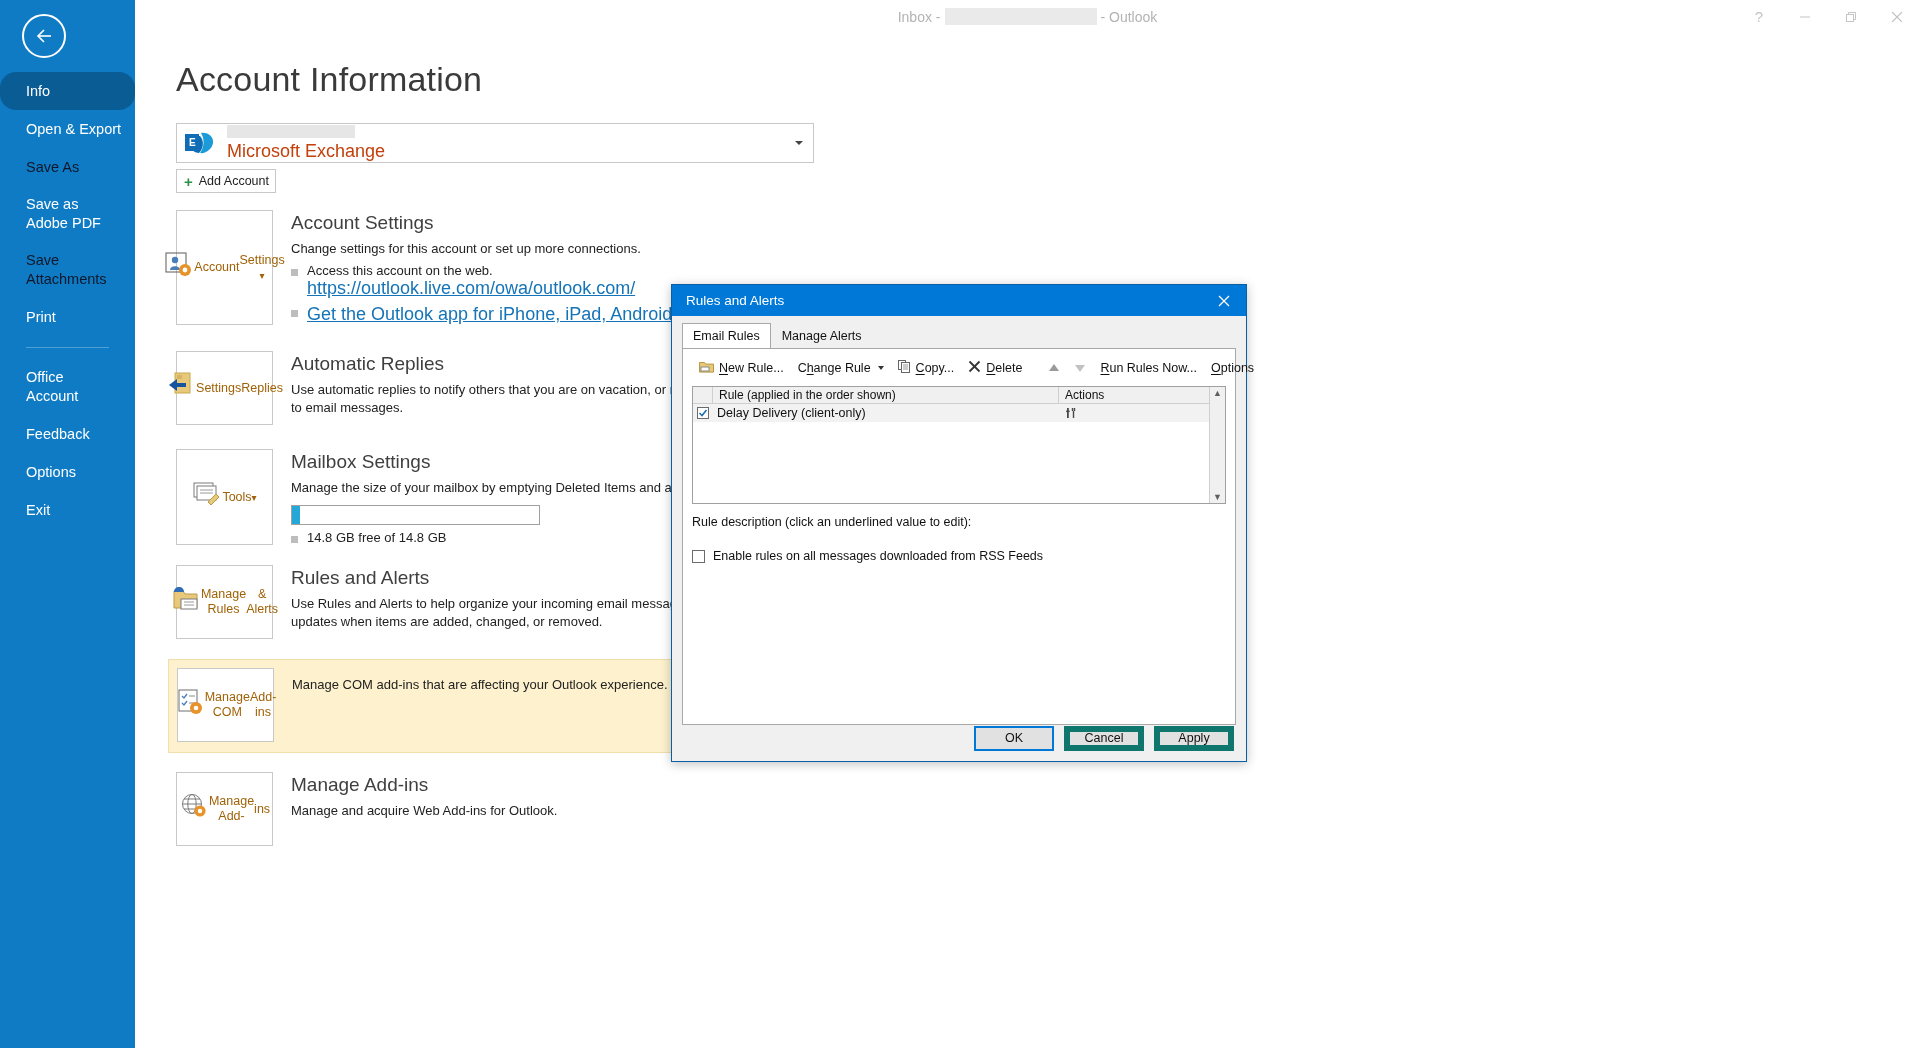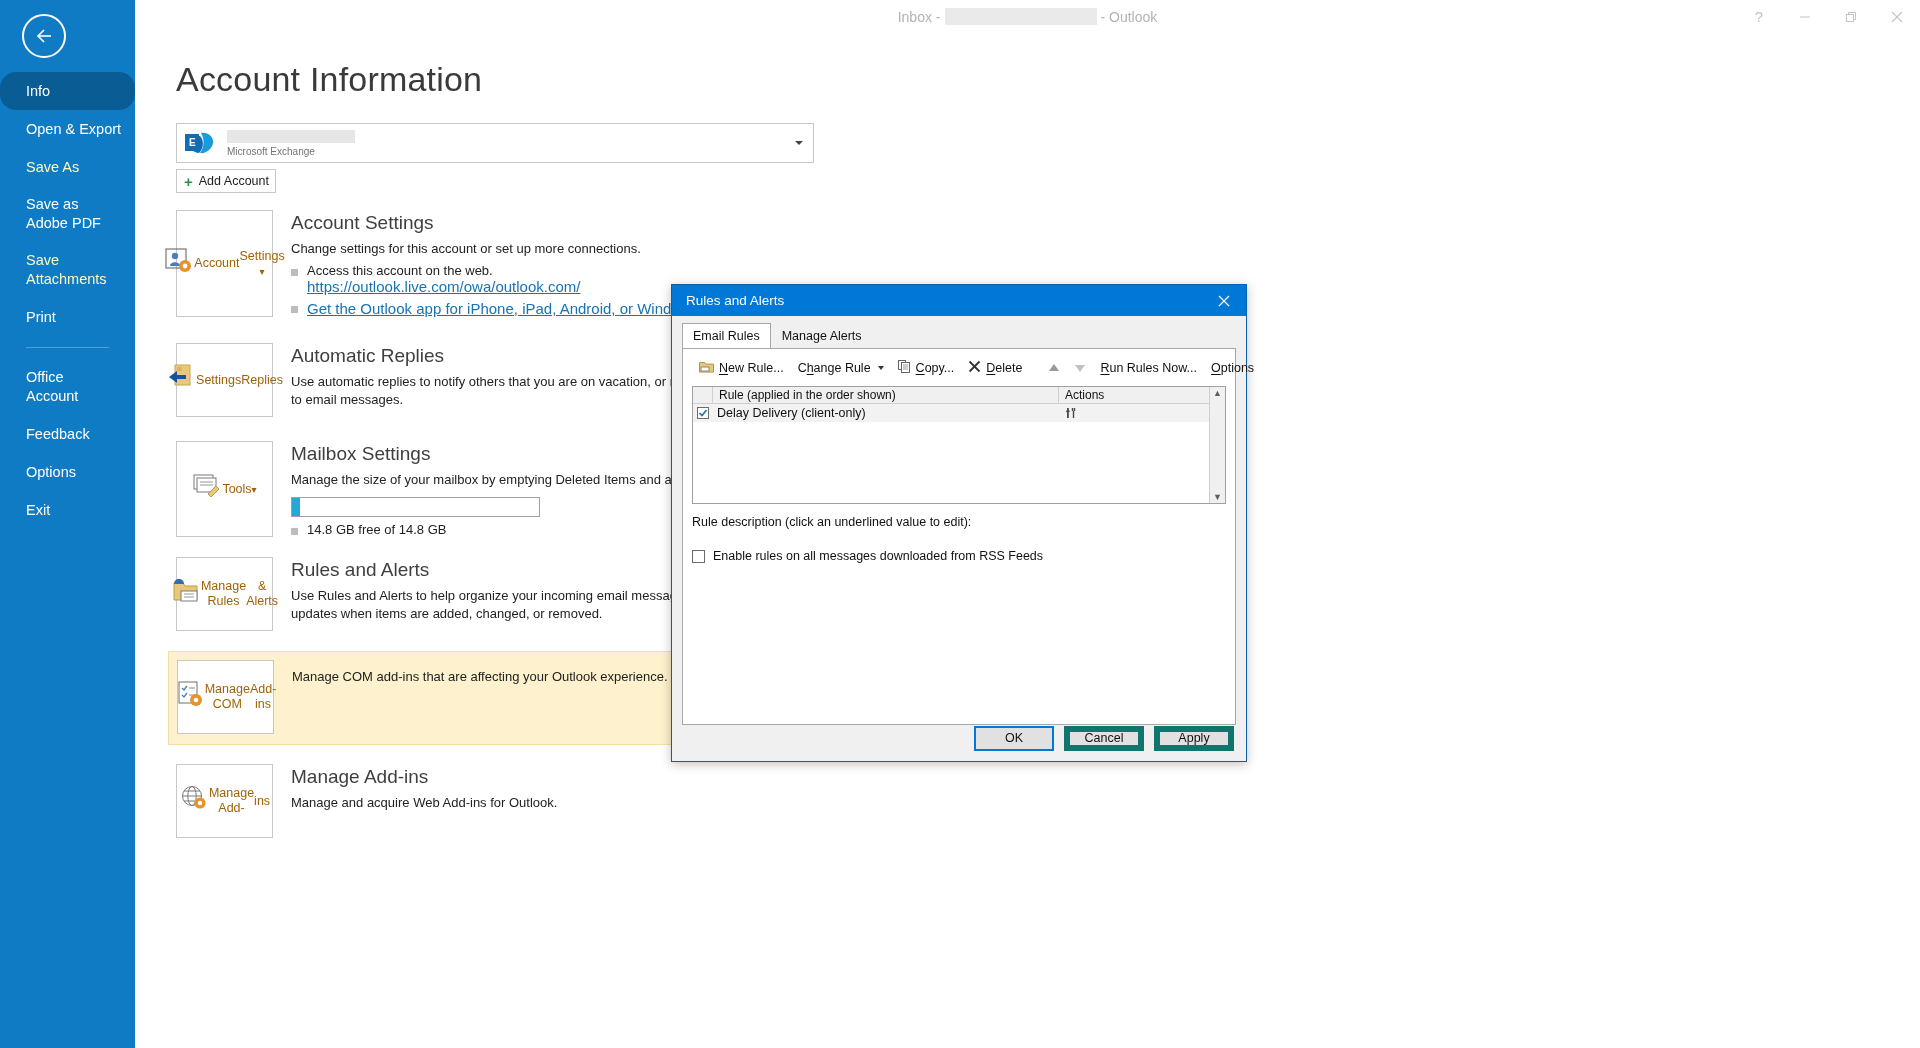--- a/index.html
+++ b/index.html
@@ -36,38 +36,38 @@
     margin: 14px 0 0 22px; width: 44px; height: 44px; border: 2px solid #ffffff;
     border-radius: 50%; display: flex; align-items: center; justify-content: center;
     cursor: pointer;
   }
   .nav-list { margin-top: 14px; }
   .nav-item {
     padding: 9px 0 9px 26px; font-size: 14.5px; line-height: 19px; color: #ffffff;
     cursor: pointer; min-height: 38px; display: flex; align-items: center; border-radius: 16px;
   }
   .nav-item.active { background: #0a5c95; }
-  .nav-item.dim { color: #fef9c3; }
+  .nav-item.dim { color: #0f172a; }
   .nav-sep { height: 1px; background: #4fa0d4; margin: 11px 26px 11px 26px; }
 
   
   .content { position: absolute; top: 33px; left: 135px; right: 0; bottom: 0; background: #ffffff; }
   .page-title {
     font-size: 34px; color: #3a3a3a; font-weight: 400; margin: 27px 0 0 41px; letter-spacing: .2px;
   }
 
   .acct-row { margin: 24px 0 0 41px; }
   .acct-box {
     width: 638px; height: 40px; border: 1px solid #c8c8c8; background: #fff;
     display: flex; align-items: center; position: relative; cursor: pointer;
   }
   .exch-icon { width: 30px; height: 26px; margin-left: 8px; position: relative; flex: 0 0 auto; }
   .acct-labels { margin-left: 12px; }
   .acct-redact { width: 128px; height: 13px; background: #e6e6e6; }
-  .acct-sub { font-size: 10px; color: #737373; margin-top: 3px; }
+  .acct-sub { font-size: 18px; color: #c2410c; margin-top: 3px; }
   .acct-caret { position: absolute; right: 10px; top: 17px; width: 0; height: 0;
     border-left: 4px solid transparent; border-right: 4px solid transparent; border-top: 4px solid #444; }
 
   .add-account {
     margin-top: 6px; width: 100px; height: 24px; border: 1px solid #c8c8c8; background: #fff;
     display: flex; align-items: center; gap: 6px; padding-left: 7px; font-size: 12.5px;
     color: #222; cursor: pointer;
   }
   .plus { color: #2b9146; font-size: 15px; font-weight: bold; line-height: 1; }
 
@@ -80,21 +80,21 @@
     font-size: 12.5px; color: #a16207; text-align: center; line-height: 15px; cursor: pointer;
     flex: 0 0 auto; padding: 6px 2px;
   }
   .big-btn .ic { margin-bottom: 6px; height: 30px; display: flex; align-items: center; justify-content: center; }
   .sec-text { margin-left: 18px; padding-top: 2px; }
   .sec-h { font-size: 19px; color: #3f3f3f; font-weight: 400; }
   .sec-h.gold { color: #8a7120; }
   .sec-p { font-size: 13px; color: #222; margin-top: 6px; line-height: 18px; max-width: 520px; }
   .bullet-row { display: flex; align-items: flex-start; gap: 9px; margin-top: 5px; font-size: 13px; color: #222; }
   .bullet { width: 7px; height: 7px; background: #bdbdbd; margin-top: 6px; flex: 0 0 auto; }
-  a.link { color: #1574b8; text-decoration: underline; cursor: pointer; font-size: 15px; }
+  a.link { color: #1574b8; text-decoration: underline; cursor: pointer; font-size: 18px; }
   .mailbox-bar { width: 249px; height: 20px; border: 1px solid #a0a0a0; background: #fff; margin-top: 8px; position: relative; }
   .mailbox-fill { position: absolute; left: 0; top: 0; bottom: 0; width: 8px; background: #23a8d8; }
 
   
   .dialog {
     position: absolute; left: 671px; top: 284px; width: 576px; height: 478px;
     background: #f0f0f0; border: 1px solid #0a5fa5; box-shadow: 0 2px 10px rgba(0,0,0,.25);
   }
   .dlg-title {
     height: 31px; background: #0078d7; color: #fff; display: flex; align-items: center;

